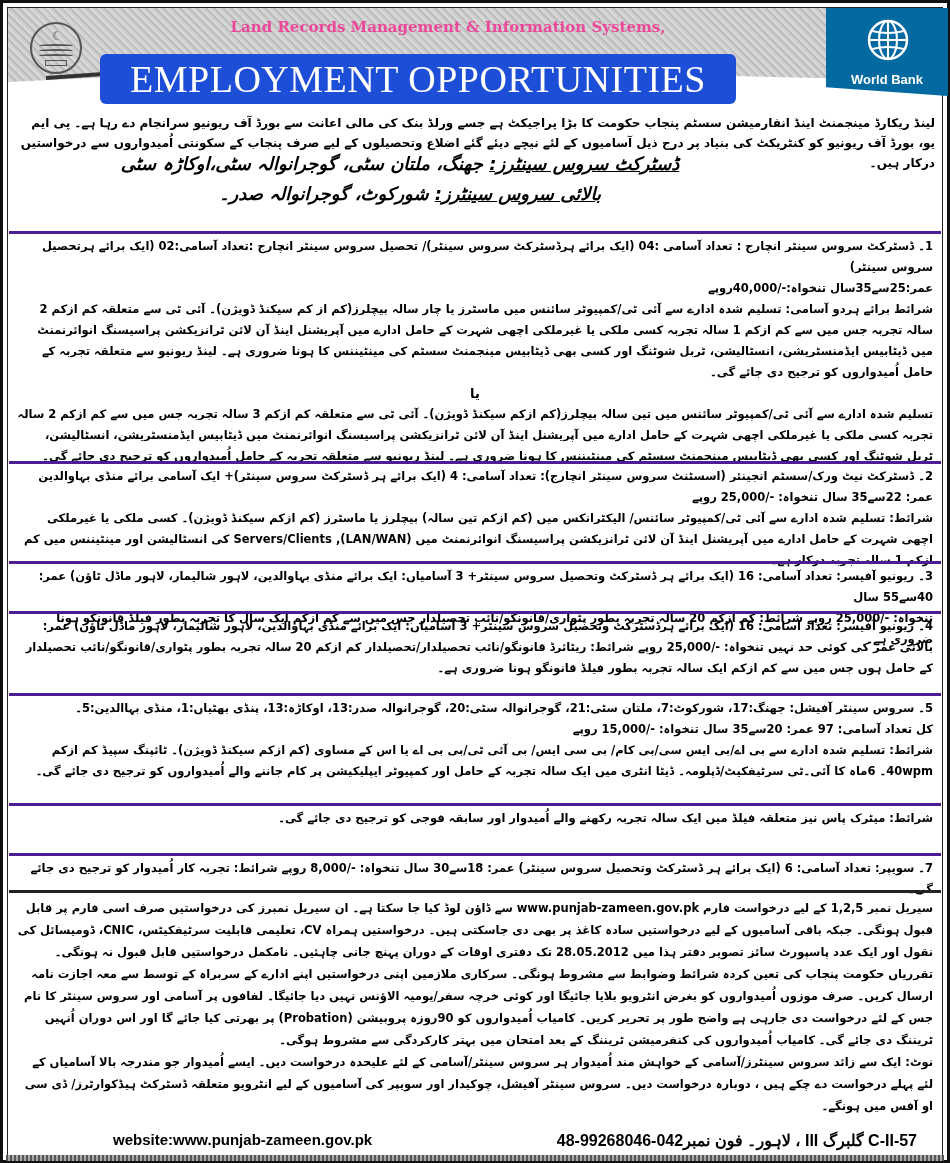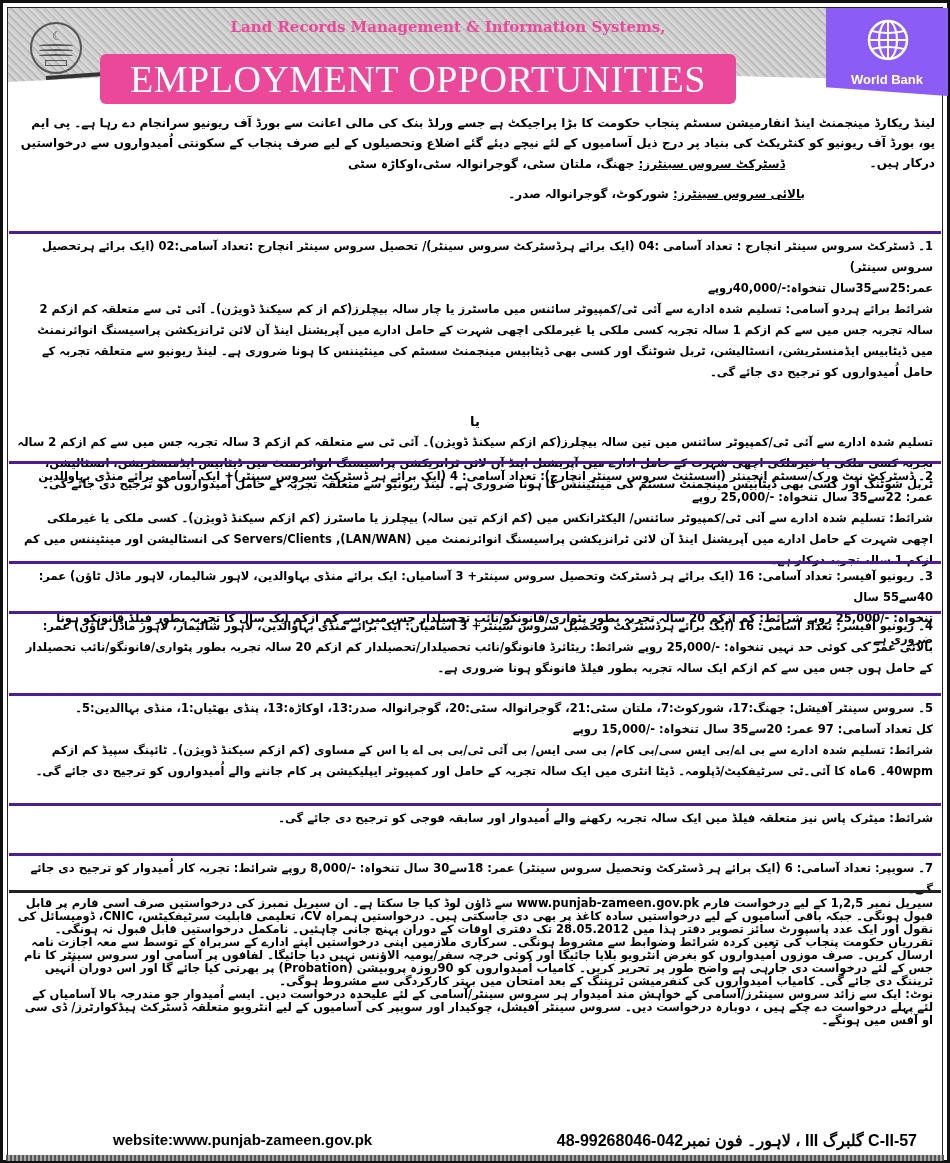--- a/index.html
+++ b/index.html
@@ -14,39 +14,39 @@
     background: repeating-linear-gradient(45deg, #cfcfcf 0 2px, #bdbdbd 2px 4px, #d8d8d8 4px 6px);
     clip-path: polygon(0 0, 100% 0, 100% 90%, 40% 75%, 0 95%); }
   .header-stripe { position: absolute; left: 38px; top: 68px; width: 140px; height: 4px; background: #333; transform: rotate(-4deg); transform-origin: left; }
   .punjab-logo { position: absolute; left: 22px; top: 14px; width: 52px; height: 52px; border: 2px solid #555; border-radius: 50%; }
   .punjab-logo .moon { position: absolute; left: 20px; top: 6px; font-size: 12px; color: #444; line-height: 1; }
   .punjab-logo .wave { position: absolute; left: 7px; width: 34px; height: 3px; border-top: 2px solid #555; border-radius: 50%; }
   .punjab-logo .base { position: absolute; left: 13px; top: 36px; width: 22px; height: 6px; border: 1px solid #555; }
   .header-line1, .header-line2 { position: absolute; left: 90px; width: 700px; text-align: center; font-family: "DejaVu Serif", serif; font-weight: bold; font-size: 15px; color: #ec4899; }
   .header-line1 { top: 10px; }
   .header-line2 { top: 27px; }
-  .title-box { position: absolute; left: 92px; top: 46px; width: 636px; height: 50px; background: #ec4899; border-radius: 6px;
+  .title-box { position: absolute; left: 92px; top: 46px; width: 636px; height: 50px; background: #1d4ed8; border-radius: 6px;
     color: #fff; font-family: "Liberation Serif", serif; font-size: 38px; text-align: center; line-height: 50px; letter-spacing: 0.5px; }
-  .wb-box { position: absolute; left: 818px; top: 0; width: 122px; height: 88px; background: #8b5cf6;
+  .wb-box { position: absolute; left: 818px; top: 0; width: 122px; height: 88px; background: #0369a1;
     clip-path: polygon(0 0, 100% 0, 100% 100%, 0 90%); }
   .wb-globe { position: absolute; left: 40px; top: 10px; width: 44px; height: 44px; }
   .wb-label { position: absolute; left: 0; width: 122px; top: 64px; text-align: center; color: #fff; font-family: "Liberation Sans", sans-serif; font-weight: bold; font-size: 13px; }
 
   
   .urdu { direction: rtl; text-align: right; font-family: "DejaVu Sans", sans-serif; font-weight: bold; }
   .intro { position: absolute; left: 12px; right: 12px; top: 110px; font-size: 12px; line-height: 20px; }
   .centers { position: absolute; left: 12px; right: 12px; top: 146px; }
-  .centers .c-line { font-size: 12px; line-height: 30px; text-align: right; padding-right: 150px; }
+  .centers .c-line { font-size: 18px; line-height: 30px; text-align: center; padding-right: 150px; font-style: italic; }
   .centers .c-line .ul { text-decoration: underline; }
   .centers .c-line2 { padding-right: 130px; }
 
   .section { position: absolute; left: 6px; right: 6px; border-top: 3px solid #4c1d95; padding: 2px 8px 0 8px; font-size: 11.5px; line-height: 21px; }
-  .section .or { text-align: center; font-size: 13px; margin-top: 28px; }
+  .section .or { text-align: center; font-size: 13px; }
 
-  .footer-notes { position: absolute; left: 6px; right: 6px; top: 887px; border-top: 3px solid #222; padding: 4px 8px 0 8px; font-size: 11.5px; line-height: 13px; }
+  .footer-notes { position: absolute; left: 6px; right: 6px; top: 887px; border-top: 3px solid #222; padding: 4px 8px 0 8px; font-size: 11.5px; line-height: 22px; }
   .sign { text-align: center; font-size: 12px; }
   .bottom-bar { position: absolute; left: 10px; right: 10px; top: 1128px; height: 26px; }
   .ipl { position: absolute; left: 12px; top: 6px; font-family: "Liberation Sans", sans-serif; font-weight: normal; font-size: 10px; margin-top: 40px; }
   .website { position: absolute; left: 100px; top: 0; font-family: "Liberation Sans", sans-serif; font-weight: bold; font-size: 15px; }
   .contact { position: absolute; right: 20px; top: 0; font-family: Liberation Sans, sans-serif; font-weight: bold; font-size: 16px; direction: rtl; }
   .bottom-rule { position: absolute; left: 3px; right: 3px; top: 1152px; height: 6px; background: repeating-linear-gradient(90deg, #555 0 2px, #aaa 2px 4px); }
 </style>
 </head>
 <body>
 

